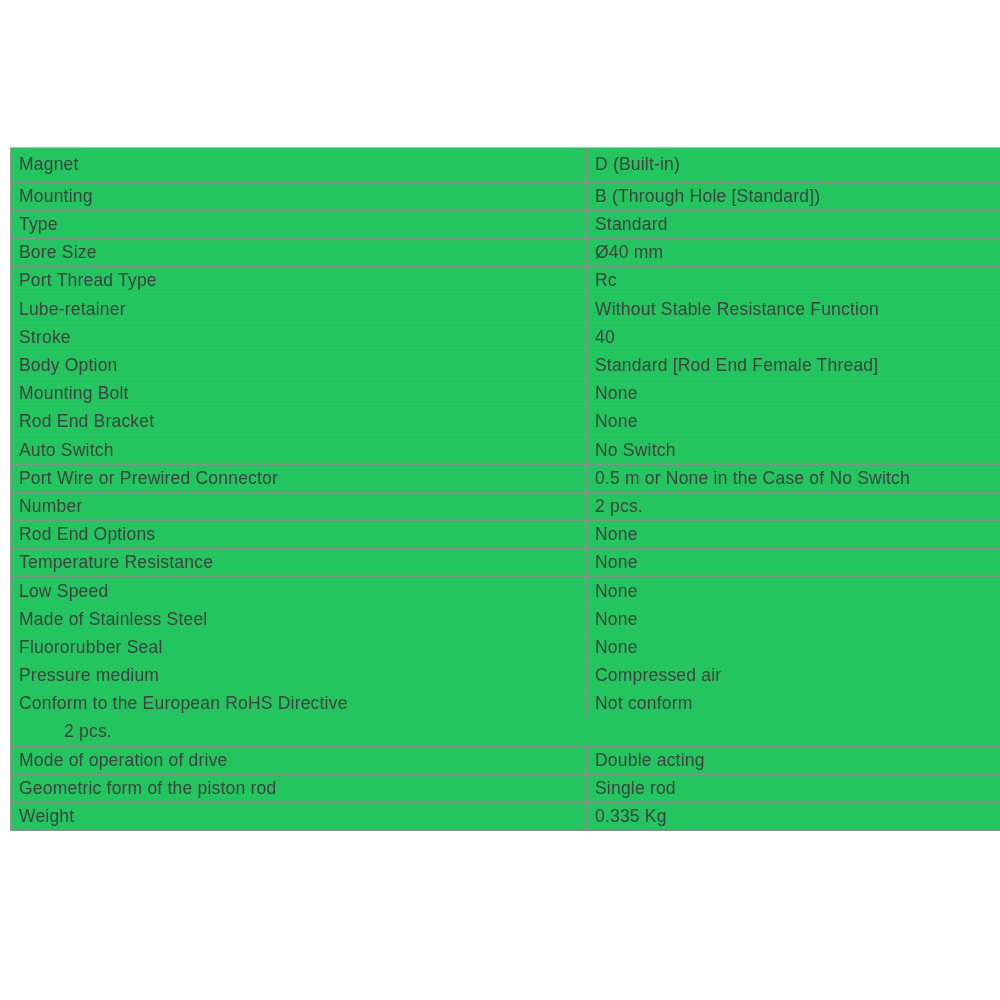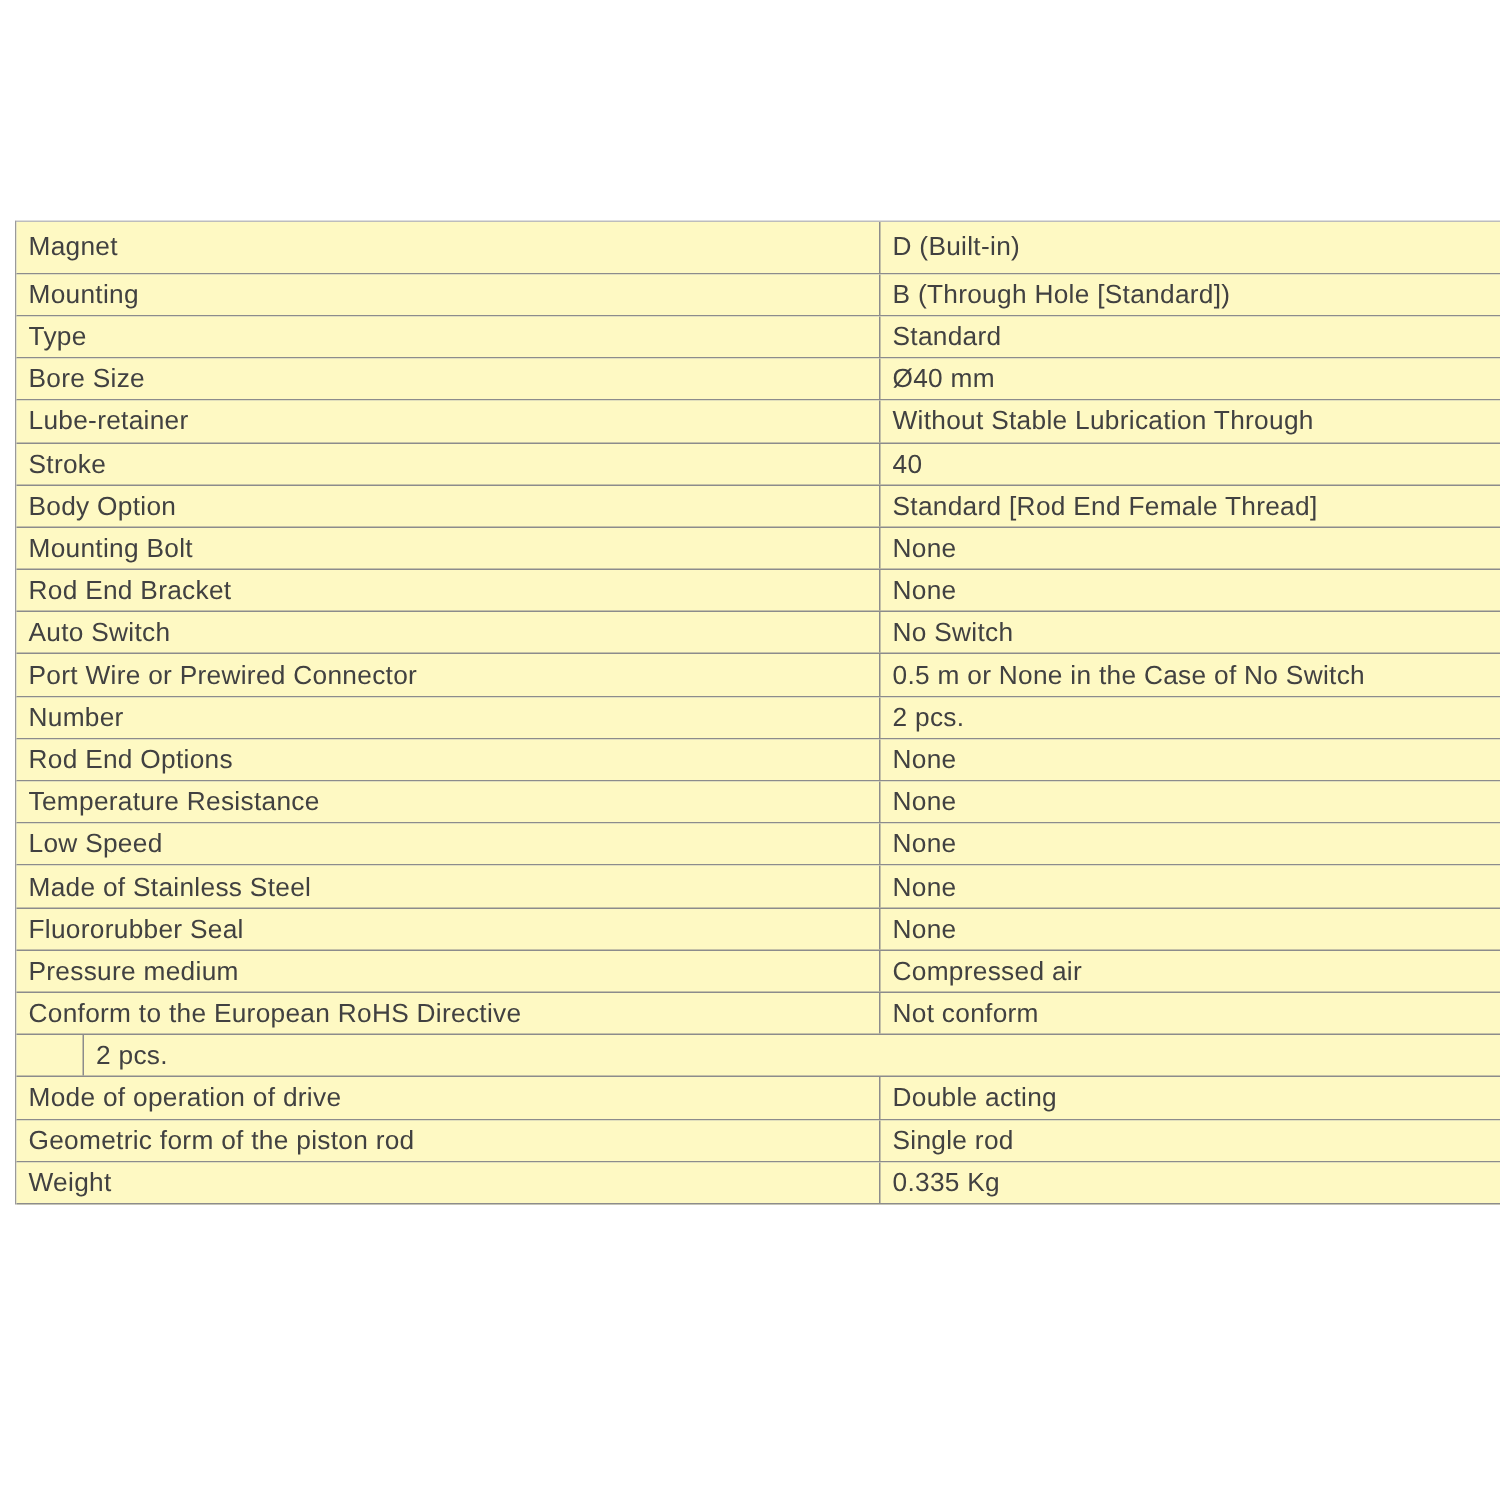--- a/index.html
+++ b/index.html
@@ -20,21 +20,21 @@
     top: 147px;
     right: 0;
     border-top: 1px solid #bdbdbd;
     border-left: 1px solid #9a9a9a;
   }
   .spec-row {
     display: flex;
     align-items: stretch;
     height: 27.2px;
     border-bottom: 1px solid #8c8c8c;
-    background: #fef9c3;
+    background: #22c55e;
   }
   .spec-row:first-child {
     height: 33.8px;
   }
   .cell {
     display: flex;
     align-items: center;
     font-size: 17.5px;
     color: #414141;
     letter-spacing: 0.2px;
@@ -69,22 +69,26 @@
     </div>
     <div class="spec-row">
       <div class="cell cell-label">Type</div>
       <div class="cell cell-value">Standard</div>
     </div>
     <div class="spec-row">
       <div class="cell cell-label">Bore Size</div>
       <div class="cell cell-value">Ø40 mm</div>
     </div>
     <div class="spec-row">
+      <div class="cell cell-label">Port Thread Type</div>
+      <div class="cell cell-value">Rc</div>
+    </div>
+    <div class="spec-row">
       <div class="cell cell-label">Lube-retainer</div>
-      <div class="cell cell-value">Without Stable Lubrication Through</div>
+      <div class="cell cell-value">Without Stable Resistance Function</div>
     </div>
     <div class="spec-row">
       <div class="cell cell-label">Stroke</div>
       <div class="cell cell-value">40</div>
     </div>
     <div class="spec-row">
       <div class="cell cell-label">Body Option</div>
       <div class="cell cell-value">Standard [Rod End Female Thread]</div>
     </div>
     <div class="spec-row">

